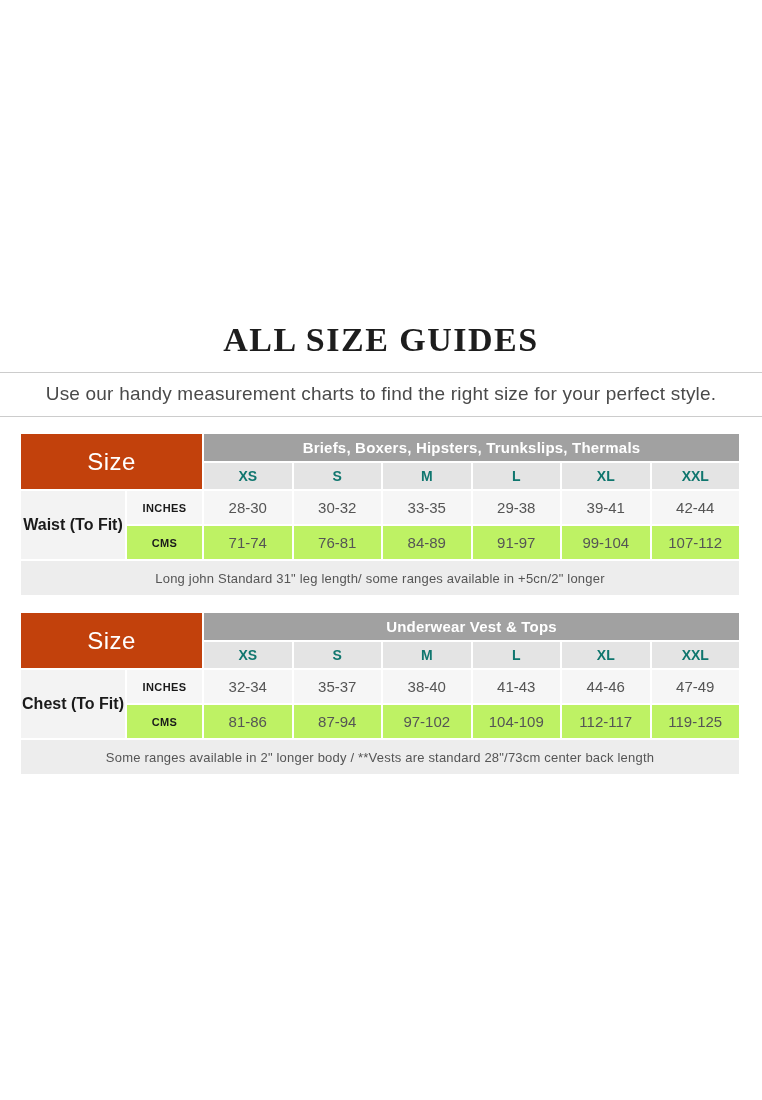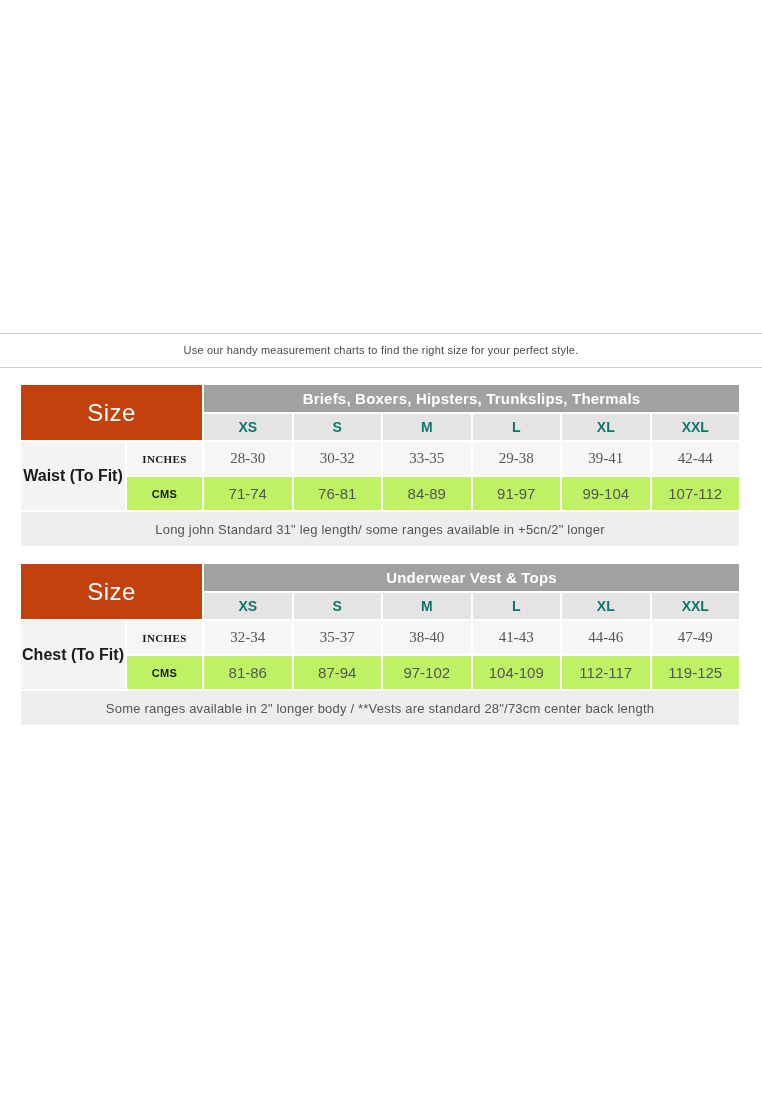--- a/index.html
+++ b/index.html
@@ -25,21 +25,21 @@
 
   .subtitle-bar {
     margin-top: 13px;
     border-top: 1px solid #cccccc;
     border-bottom: 1px solid #cccccc;
     padding: 10px 0 11px 0;
     text-align: center;
   }
   .subtitle-bar p {
     margin: 0;
-    font-size: 11px;
+    font-size: 19px;
     letter-spacing: 0.2px;
     color: #4a4a4a;
   }
 
   .tables-wrap { padding: 15px 21px 0 19px; }
 
   table.size-table {
     width: 100%;
     border-collapse: separate;
     border-spacing: 2px;
@@ -91,37 +91,38 @@
     font-weight: bold;
     color: #1a1a1a;
     letter-spacing: 0.4px;
     height: 33px;
   }
   td.value {
     font-size: 15px;
     color: #555555;
     height: 33px;
   }
-  tr.r-light td.unit, tr.r-light td.value { background: #f6f6f6; font-family: Liberation Serif, serif; }
+  tr.r-light td.unit, tr.r-light td.value { background: #f6f6f6; }
   tr.r-gray  td.unit, tr.r-gray  td.value { background: #bef264; }
 
   td.note {
     background: #ededed;
     font-size: 13px;
     color: #555555;
     height: 34px;
     letter-spacing: 0.2px;
   }
 </style>
 </head>
 <body>
 
 <div class="page">
   <div class="top-spacer"></div>
 
+  <h1 class="page-title">ALL SIZE GUIDES</h1>
 
   <div class="subtitle-bar">
     <p>Use our handy measurement charts to find the right size for your perfect style.</p>
   </div>
 
   <div class="tables-wrap">
 
     <table class="size-table">
       <colgroup>
           <col class="c-label">

